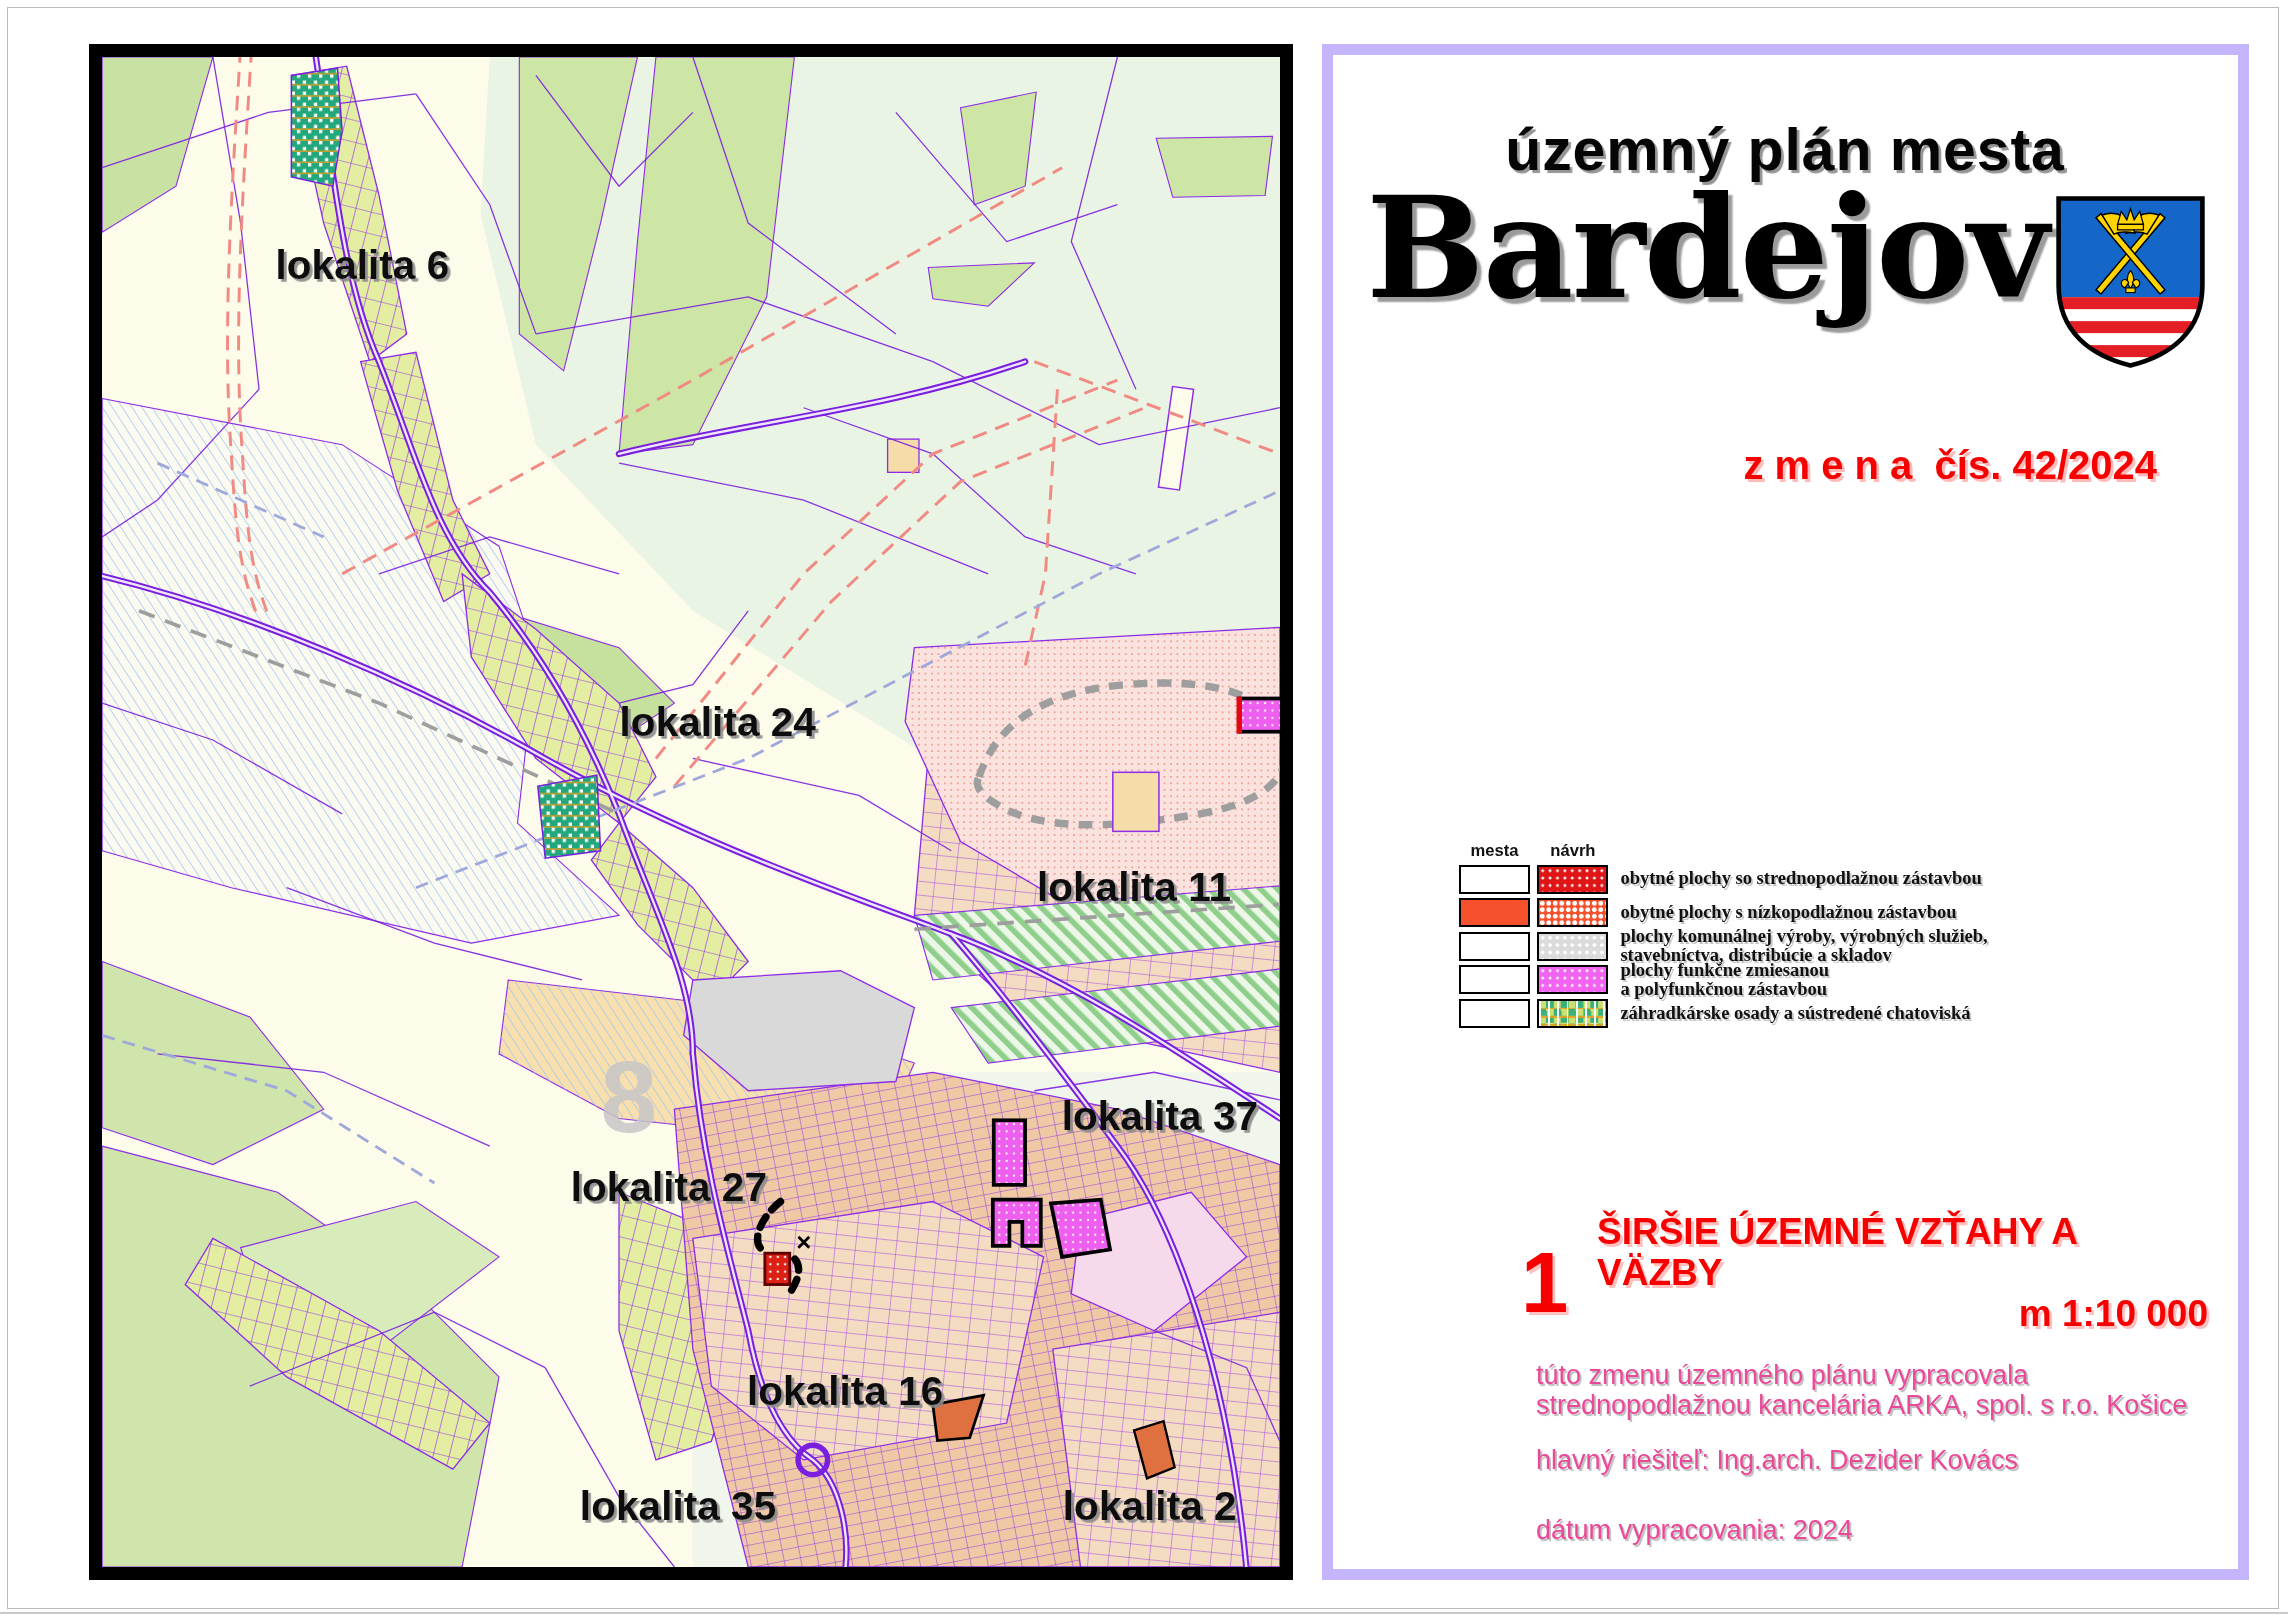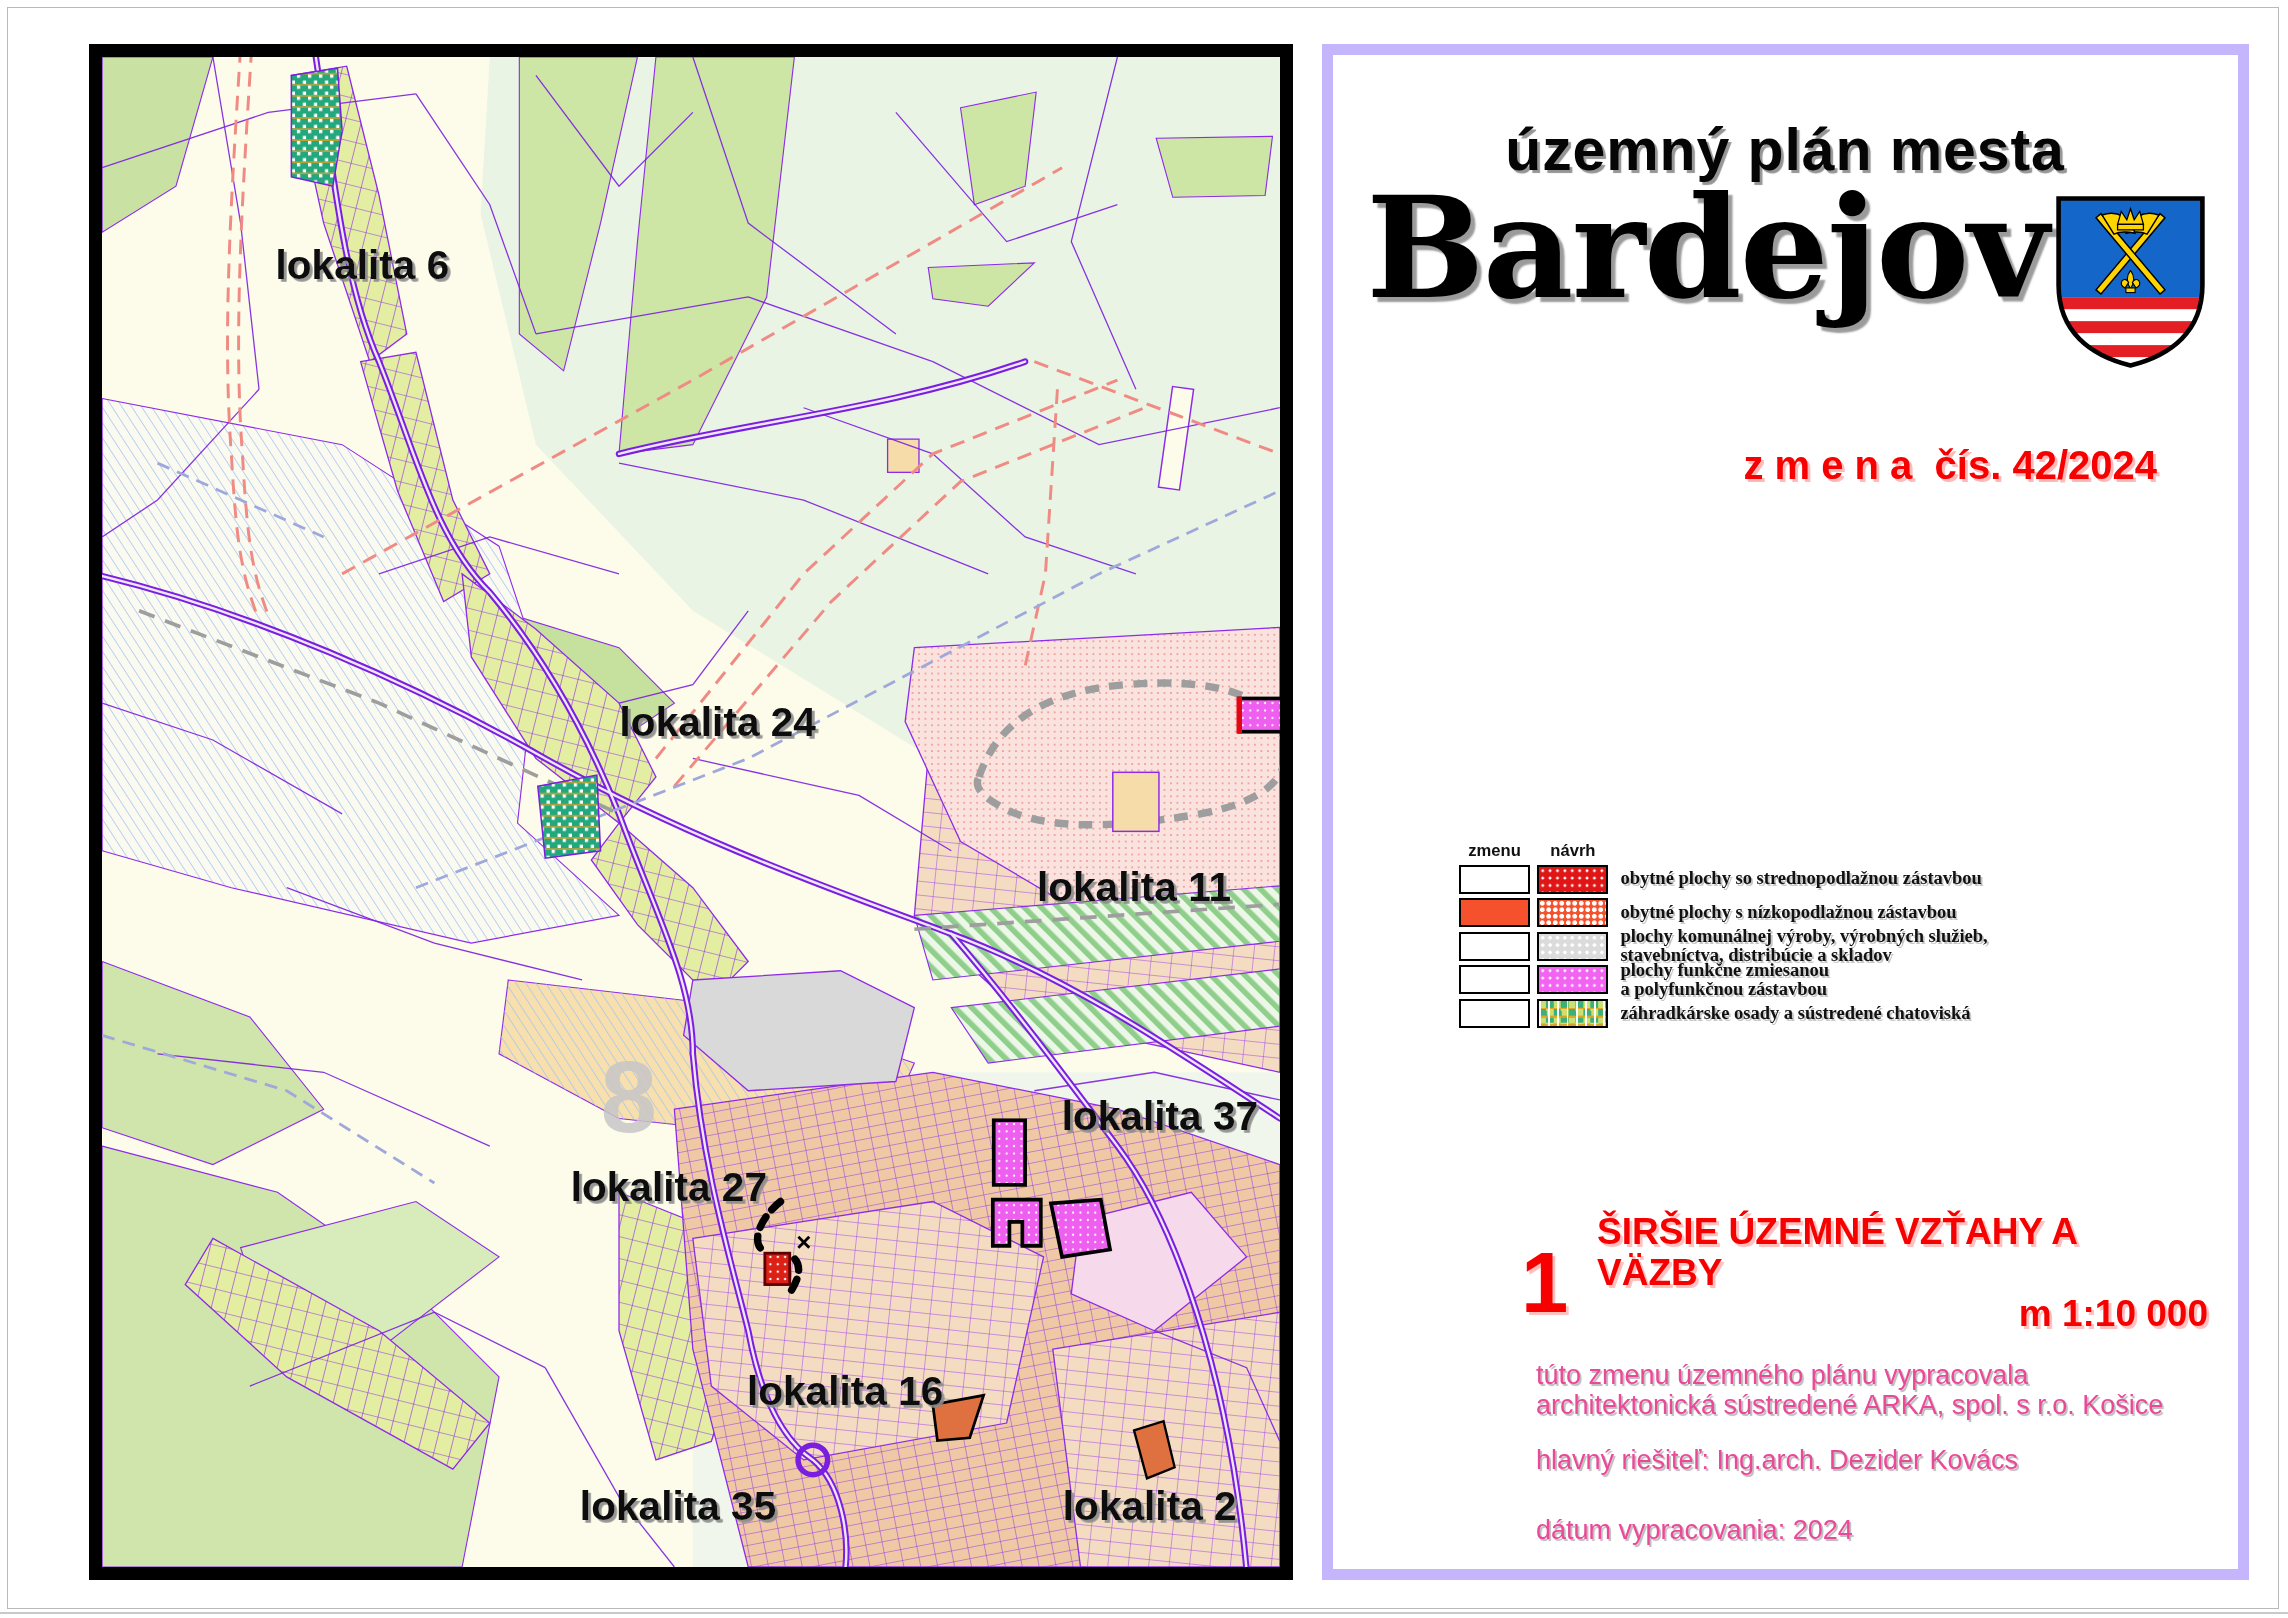--- a/index.html
+++ b/index.html
@@ -314,21 +314,21 @@
         <rect x="81" y="103" width="10" height="5"></rect>
       </g>
     </g>
     <path d="M8,6 H164 V100 C164,150 130,176 86,187 C42,176 8,150 8,100 Z" fill="none" stroke="#000" stroke-width="5"></path>
   </svg>
 
   <div class="change-line">z m e n a  čís. 42/2024</div>
 
   <div class="legend">
     <div class="legend-headers">
-      <div class="h1">zmenu</div>
+      <div class="h1">mesta</div>
       <div class="h2">návrh</div>
     </div>
     <div class="lrow">
       <div class="sw sw-white"></div>
       <div class="sw sw-prop-red"></div>
       <div class="ltext">
           <div>obytné plochy so strednopodlažnou zástavbou</div>
         </div>
     </div>
     <div class="lrow">
@@ -364,20 +364,20 @@
   </div>
 
   <div class="sheet-num">1</div>
   <div class="sheet-title">
     <div>ŠIRŠIE ÚZEMNÉ VZŤAHY A VÄZBY</div>
     <div class="sheet-scale">m 1:10 000</div>
   </div>
 
   <div class="credits">
     <div>túto zmenu územného plánu vypracovala</div>
-    <div>architektonická sústredené ARKA, spol. s r.o. Košice</div>
+    <div>strednopodlažnou kancelária ARKA, spol. s r.o. Košice</div>
     <div class="gap-a"></div>
     <div>hlavný riešiteľ: Ing.arch. Dezider Kovács</div>
     <div class="gap-b"></div>
     <div>dátum vypracovania: 2024</div>
   </div>
 </div>
 
 
 </body></html>

